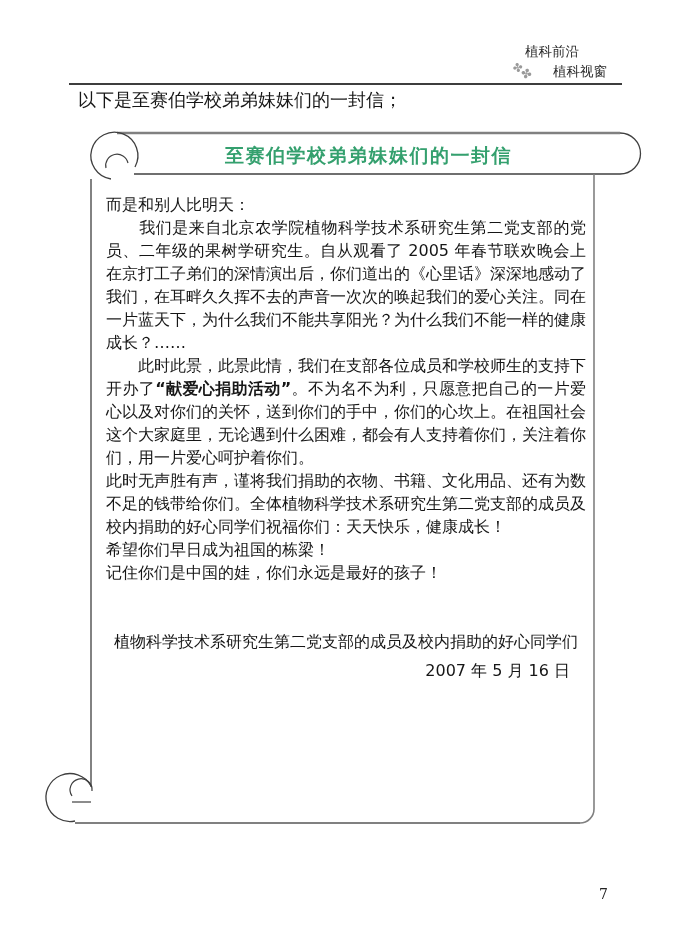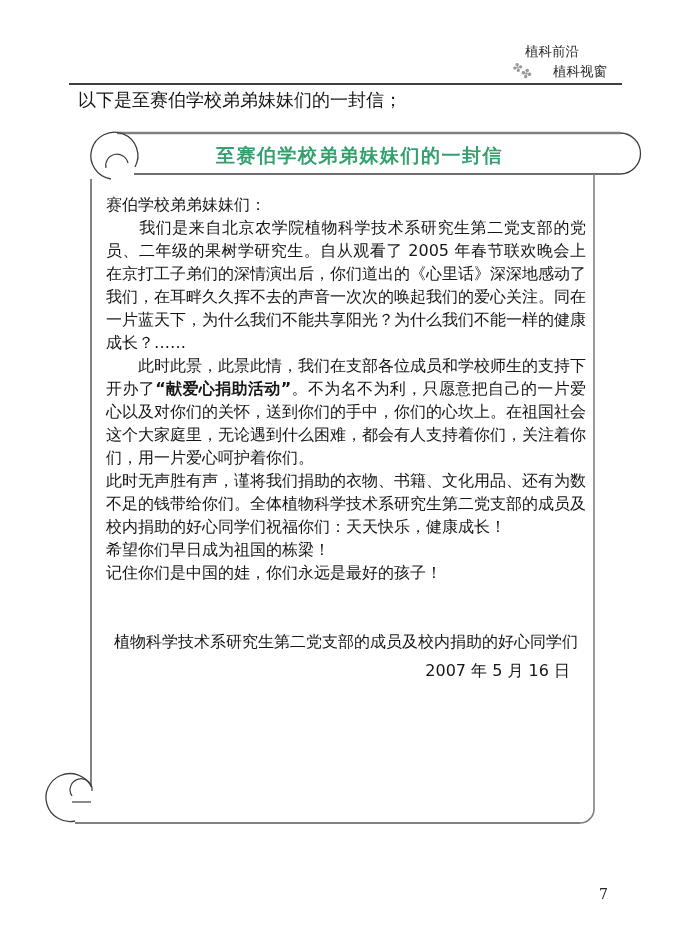--- a/index.html
+++ b/index.html
@@ -28,21 +28,21 @@
   }
   
   .intro{
     position:absolute;left:78px;top:88px;
     font-size:18px;color:#161616;white-space:nowrap;
   }
   
   .scroll-svg{position:absolute;left:0;top:0;pointer-events:none;}
   
   .letter-title{
-    position:absolute;left:108px;top:143px;width:503px;
+    position:absolute;left:117px;top:143px;width:503px;
     text-align:center;font-size:19px;font-weight:bold;letter-spacing:1.5px;
     white-space:nowrap;
   }
   .letter-body{
     position:absolute;left:106px;top:193px;width:480px;
     font-size:16px;line-height:23px;text-align:justify;
     color:#161616;
   }
   .para{margin:0;}
   .para .bold{font-weight:bold;}
@@ -86,21 +86,21 @@
 
   <path d="M91,786 A24,24 0 1 0 75,821" fill="none" stroke="#3f3f3f" stroke-width="1.3"></path>
   <path d="M92,791 A11,11 0 1 0 72,796" fill="none" stroke="#3f3f3f" stroke-width="1.2"></path>
   <path d="M72,802 H91" fill="none" stroke="#3f3f3f" stroke-width="1.2"></path>
 </svg>
 
 <div class="letter-title" style="color: rgb(52, 160, 110);">至赛伯学校弟弟妹妹们的一封信</div>
 
 <div class="letter-body">
   <div id="paras">
-      <p class="para"><span>赛伯学校弟弟妹妹们：</span></p>
+      <p class="para"><span>而是和别人比明天：</span></p>
       <p class="para"><span>　　我们是来自北京农学院植物科学技术系研究生第二党支部的党员、二年级的果树学研究生。自从观看了 2005 年春节联欢晚会上在京打工子弟们的深情演出后，你们道出的《心里话》深深地感动了我们，在耳畔久久挥不去的声音一次次的唤起我们的爱心关注。同在一片蓝天下，为什么我们不能共享阳光？为什么我们不能一样的健康成长？……</span></p>
       <p class="para"><span>　　此时此景，此景此情，我们在支部各位成员和学校师生的支持下开办了</span><span class="bold">“献爱心捐助活动”</span><span>。不为名不为利，只愿意把自己的一片爱心以及对你们的关怀，送到你们的手中，你们的心坎上。在祖国社会这个大家庭里，无论遇到什么困难，都会有人支持着你们，关注着你们，用一片爱心呵护着你们。</span></p>
       <p class="para"><span>此时无声胜有声，谨将我们捐助的衣物、书籍、文化用品、还有为数不足的钱带给你们。全体植物科学技术系研究生第二党支部的成员及校内捐助的好心同学们祝福你们：天天快乐，健康成长！</span></p>
       <p class="para"><span>希望你们早日成为祖国的栋梁！</span></p>
       <p class="para"><span>记住你们是中国的娃，你们永远是最好的孩子！</span></p>
     </div>
   <div class="sig-block">
     <p class="sig-line">植物科学技术系研究生第二党支部的成员及校内捐助的好心同学们</p>
     <p class="date-line">2007 年 5 月 16 日</p>
   </div>

